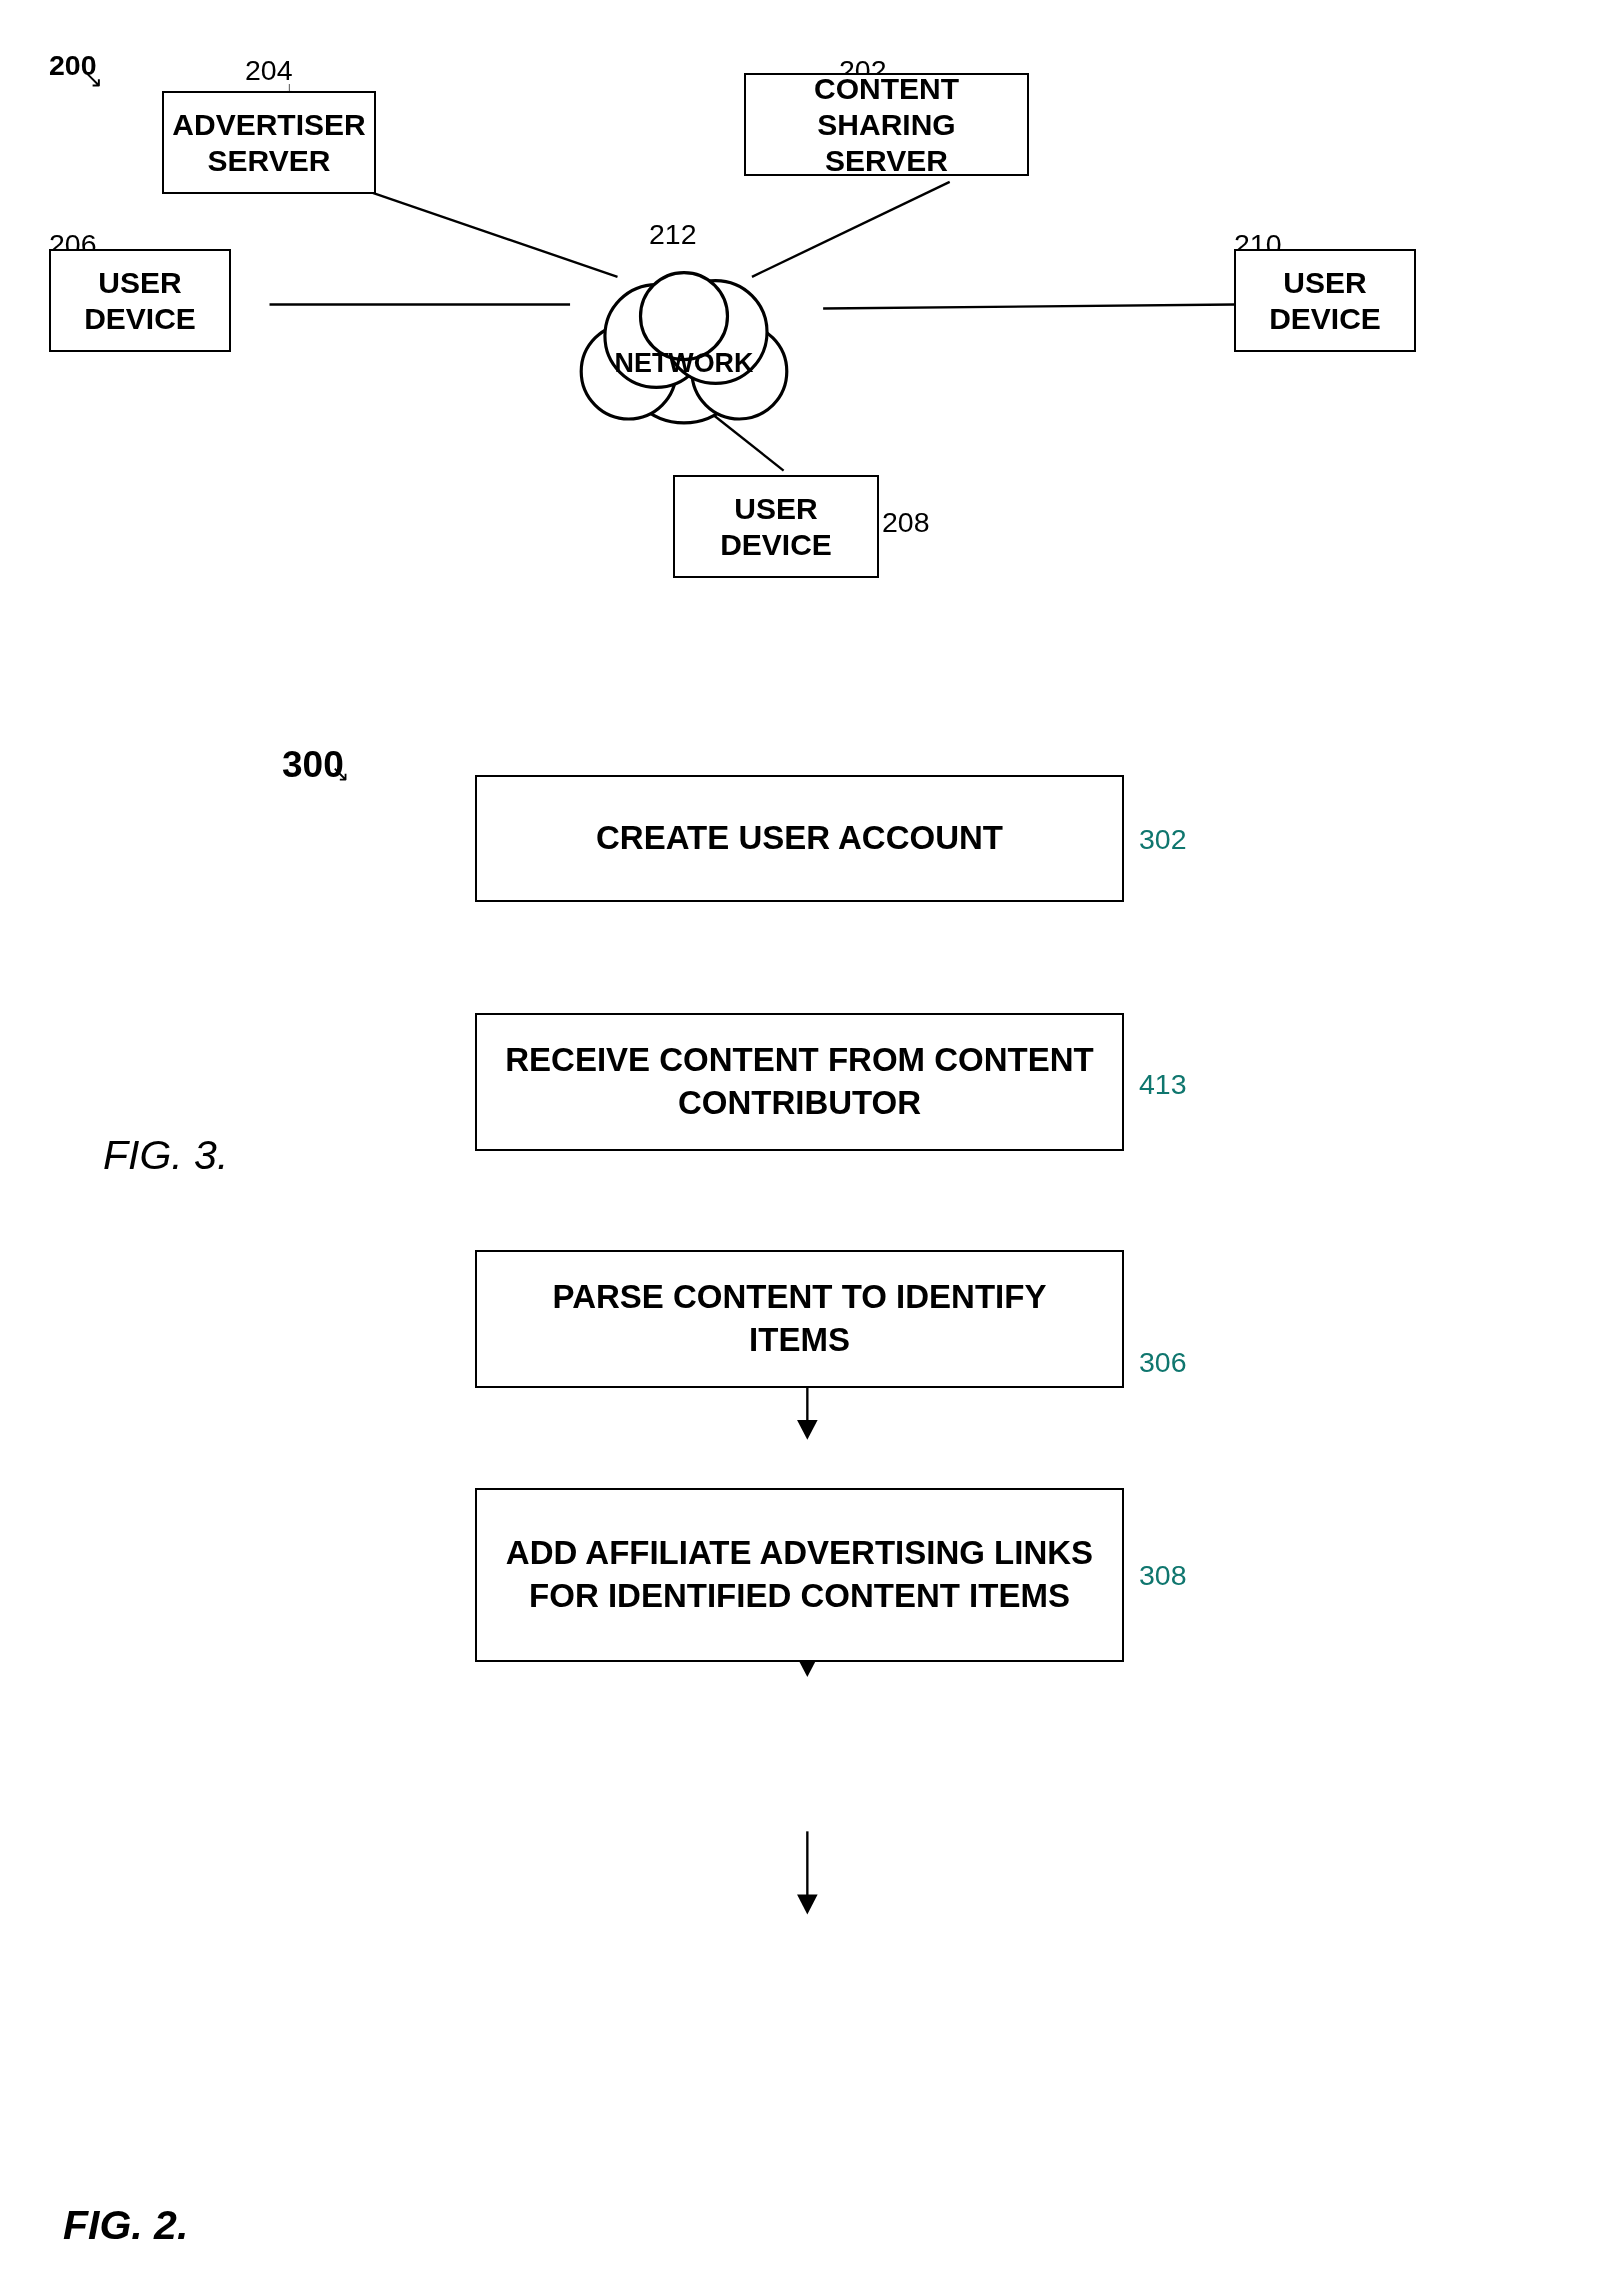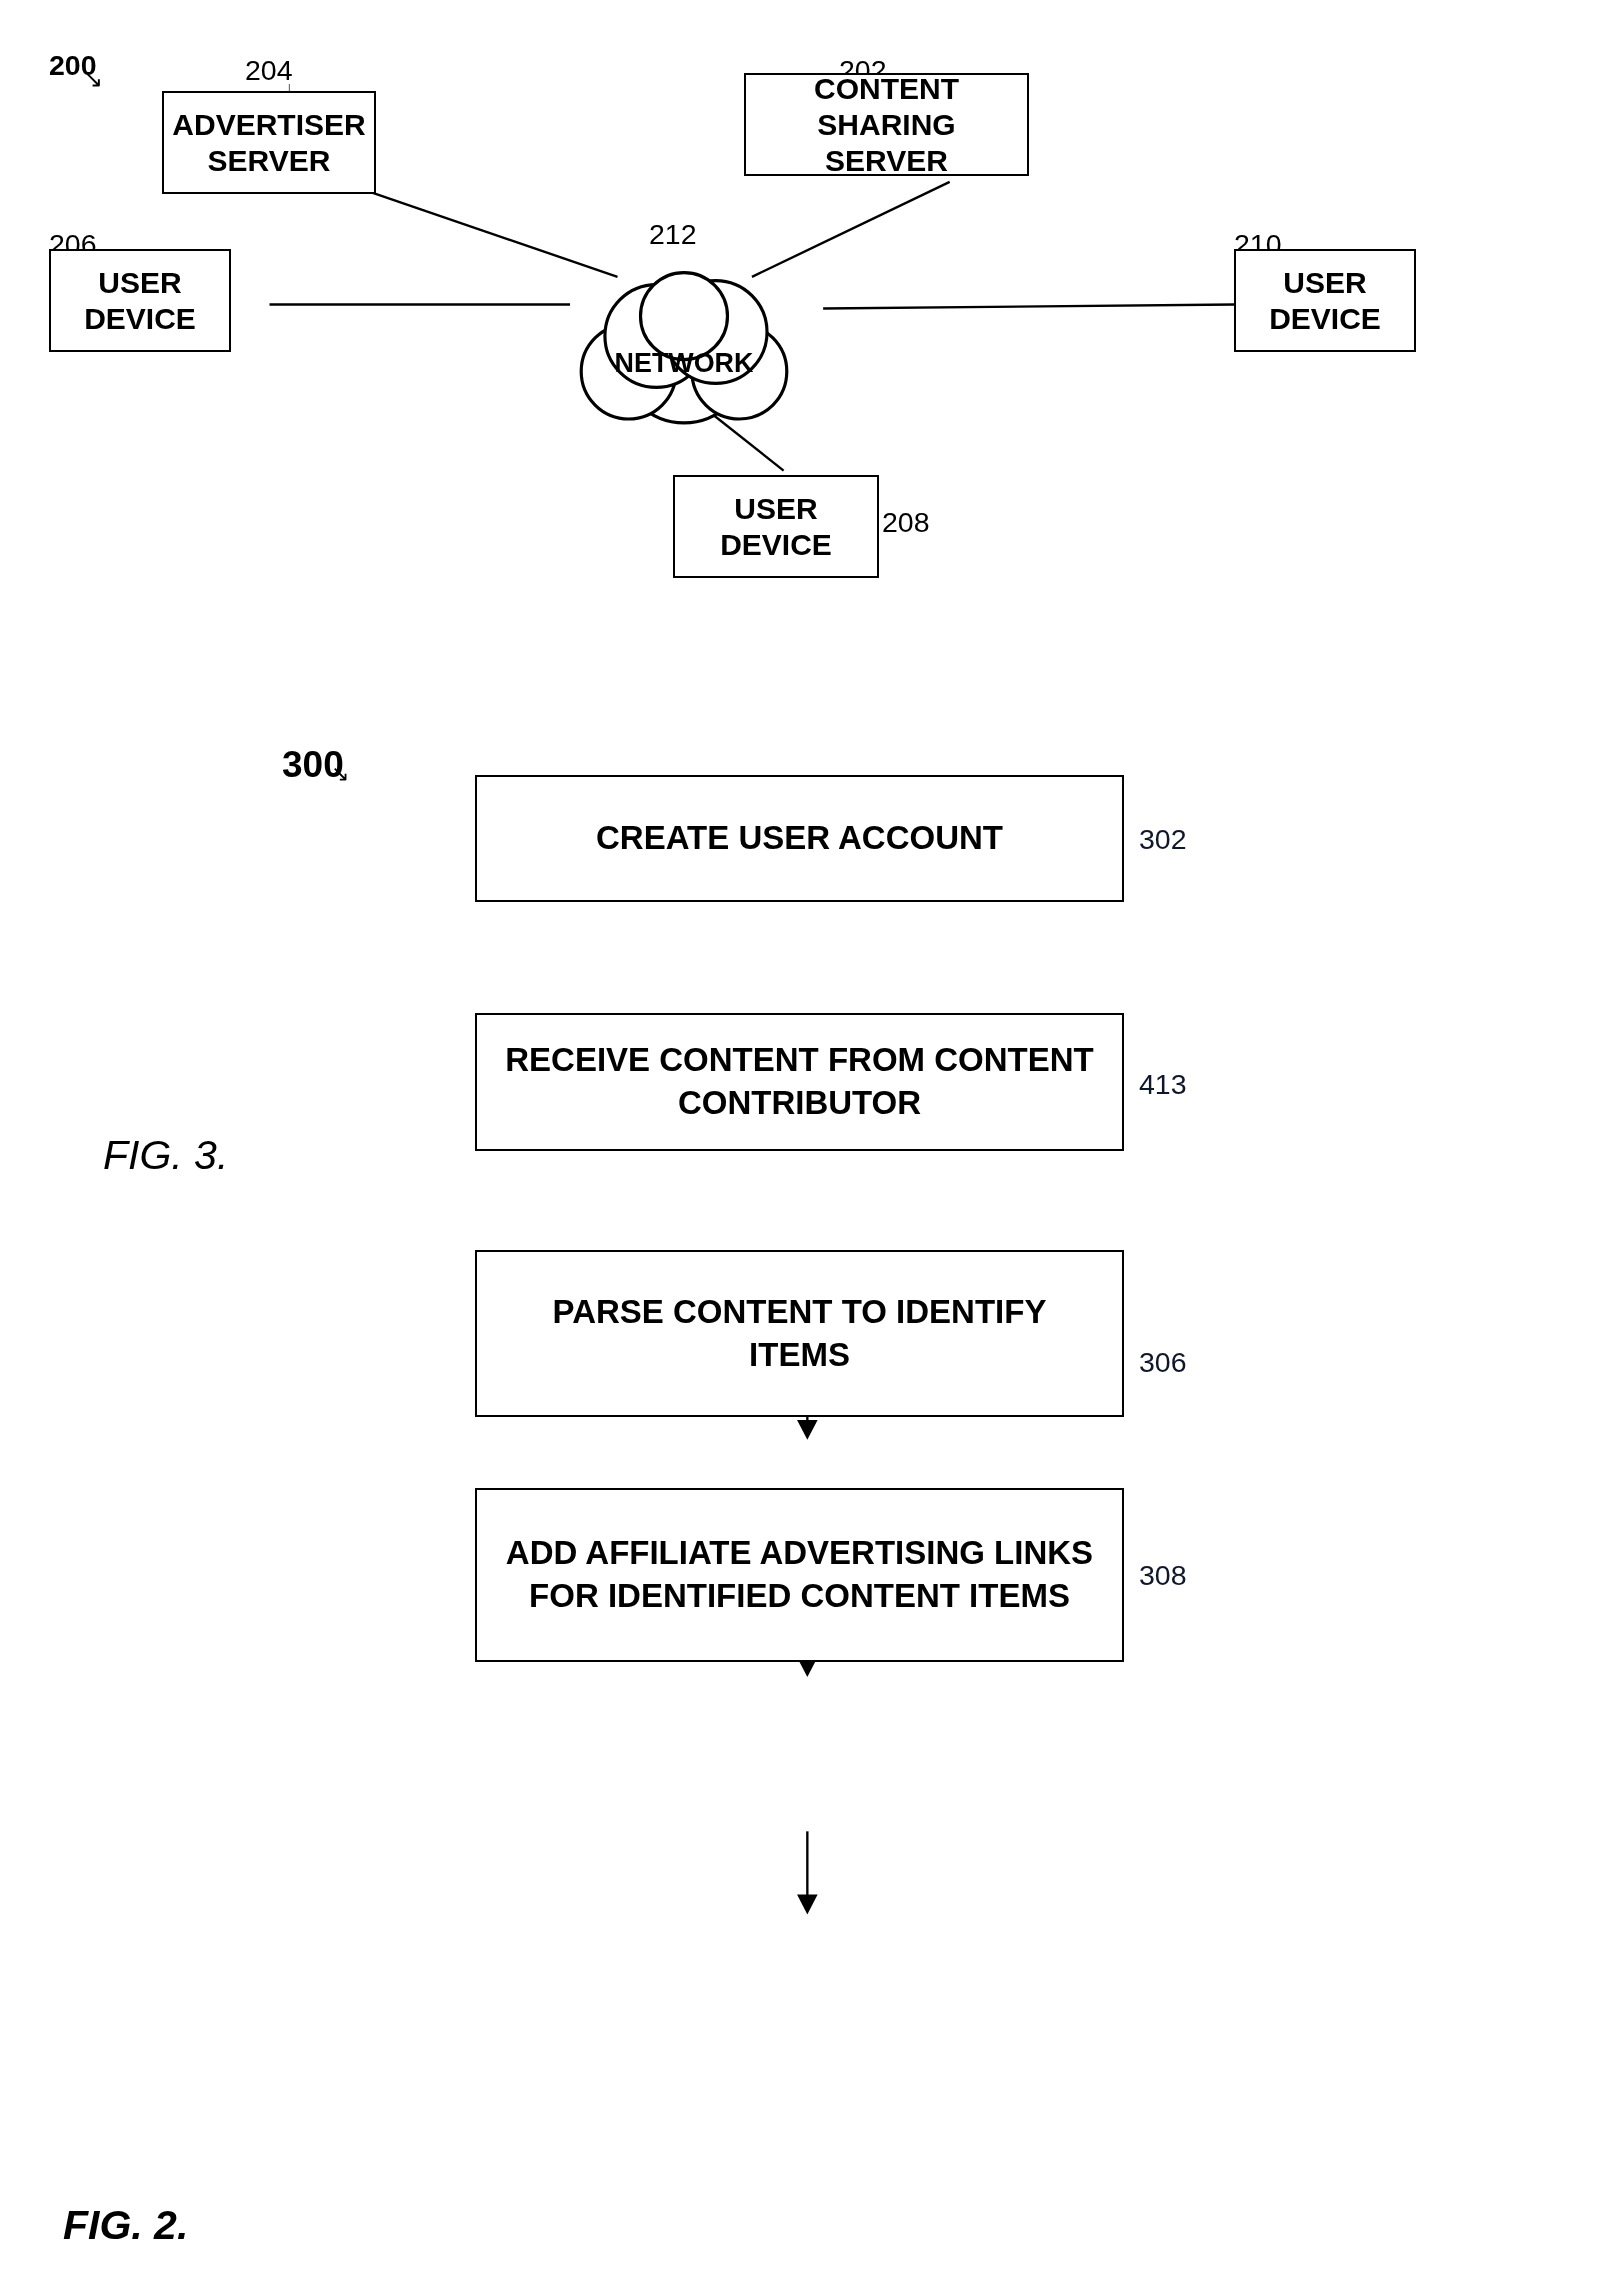--- a/index.html
+++ b/index.html
@@ -72,21 +72,21 @@
       font-size: 33px;
       font-weight: bold;
       color: #000;
       line-height: 1.3;
       padding: 16px 24px;
     }
 
     .ref-num {
       position: absolute;
       font-size: 28.5px;
-      color: #0f172a;
+      color: #0f766e;
     }
   </style>
 </head>
 <body>
 
 <div class="page">
 
   <svg style="position:absolute;top:0;left:0;width:1621px;height:696px;pointer-events:none;overflow:visible;" viewBox="0 0 2048 880" width="1621" height="696">
 
     <line x1="430" y1="230" x2="780" y2="350" stroke="#000" stroke-width="3"></line>
@@ -156,21 +156,21 @@
   <div class="ref-label" style="top:744px;left:282px;font-size:37px;font-weight:bold;">300</div>
   <div style="position:absolute;top:761px;left:331px;font-size:22px;">↘</div>
 
   <div class="flowbox" style="top:775px;left:475px;width:649px;height:127px;">CREATE USER ACCOUNT</div>
   <div class="ref-num" style="top:823px;left:1139px;">302</div>
 
   <div class="flowbox" style="top:1013px;left:475px;width:649px;height:138px;">RECEIVE CONTENT FROM
 CONTENT CONTRIBUTOR</div>
   <div class="ref-num" style="top:1068px;left:1139px;">413</div>
 
-  <div class="flowbox" style="top:1250px;left:475px;width:649px;height:167px;">PARSE CONTENT TO IDENTIFY
+  <div class="flowbox" style="top:1250px;left:475px;width:649px;height:138px;">PARSE CONTENT TO IDENTIFY
 ITEMS</div>
   <div class="ref-num" style="top:1346px;left:1139px;">306</div>
 
   <div class="flowbox" style="top:1488px;left:475px;width:649px;height:174px;">ADD AFFILIATE ADVERTISING
 LINKS FOR IDENTIFIED
 CONTENT ITEMS</div>
   <div class="ref-num" style="top:1559px;left:1139px;">308</div>
 
   <div class="fig3-label" style="position:absolute;top:1132px;left:103px;font-size:41px;font-style:italic;font-weight:normal;">FIG. 3.</div>
 

